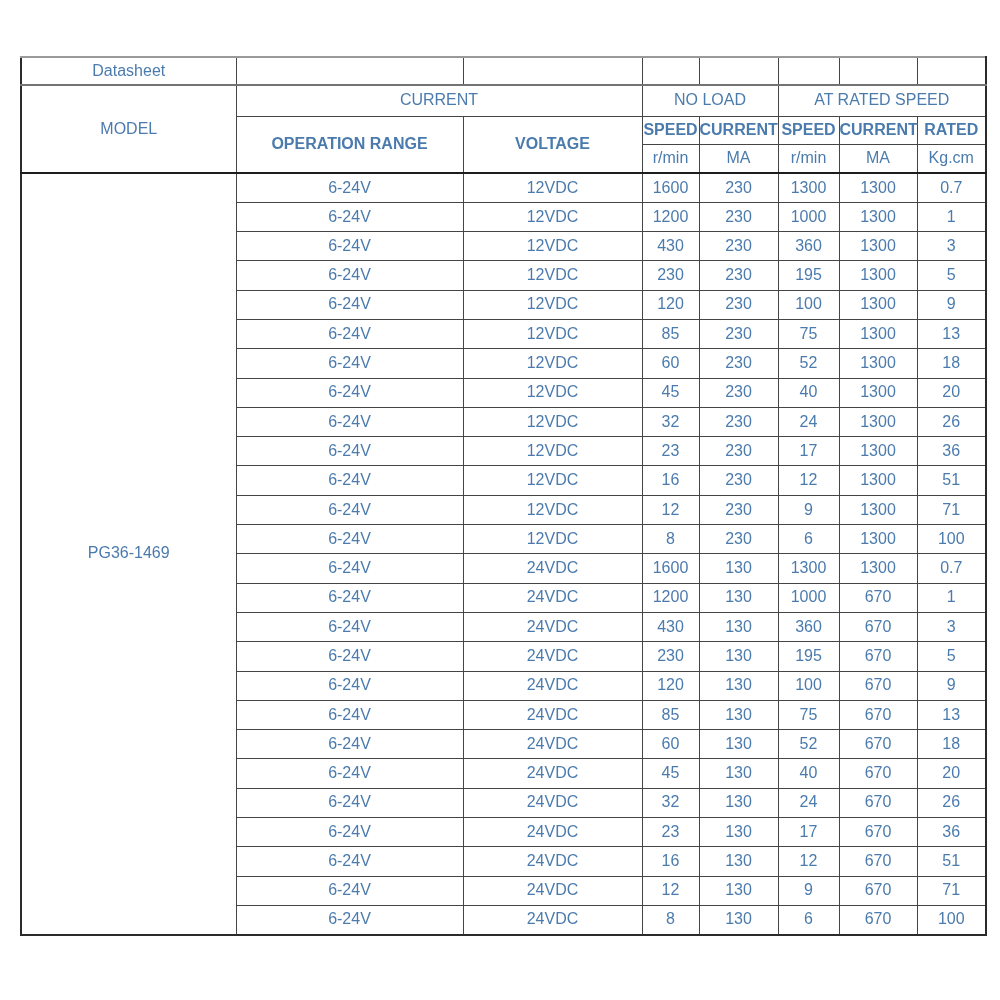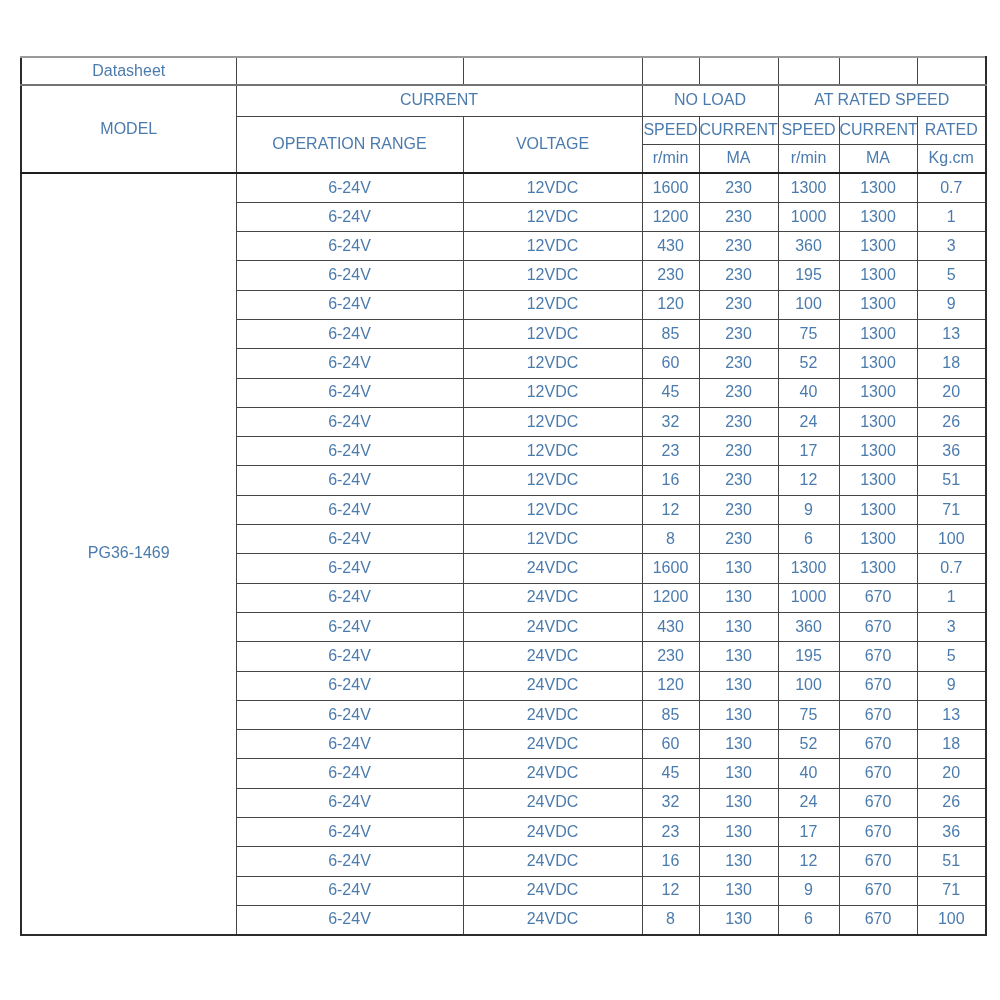--- a/index.html
+++ b/index.html
@@ -15,21 +15,21 @@
   table.ds td{
     border:1px solid #454545;
     text-align:center;vertical-align:middle;
     color:#4b7bad;font-size:16px;line-height:1.05;
     padding:0;white-space:nowrap;overflow:visible;
   }
   tr.r-ds{height:28px;}
   tr.r-ds td{border-bottom:2px solid #737373;}
   td.ds-label{text-align:left;padding-left:3px;}
   tr.r-h1{height:31px;}
-  tr.r-h2{height:28px;}
+  tr.r-h2{height:28px;font-weight:bold;}
   tr.r-h3{height:29px;}
   tbody.data tr{height:29.3px;}
   tbody.data tr:first-child td{border-top:2px solid #1e1e1e;}
 </style>
 </head>
 <body>
 
 <div class="canvas">
   <table class="ds">
     <colgroup>

